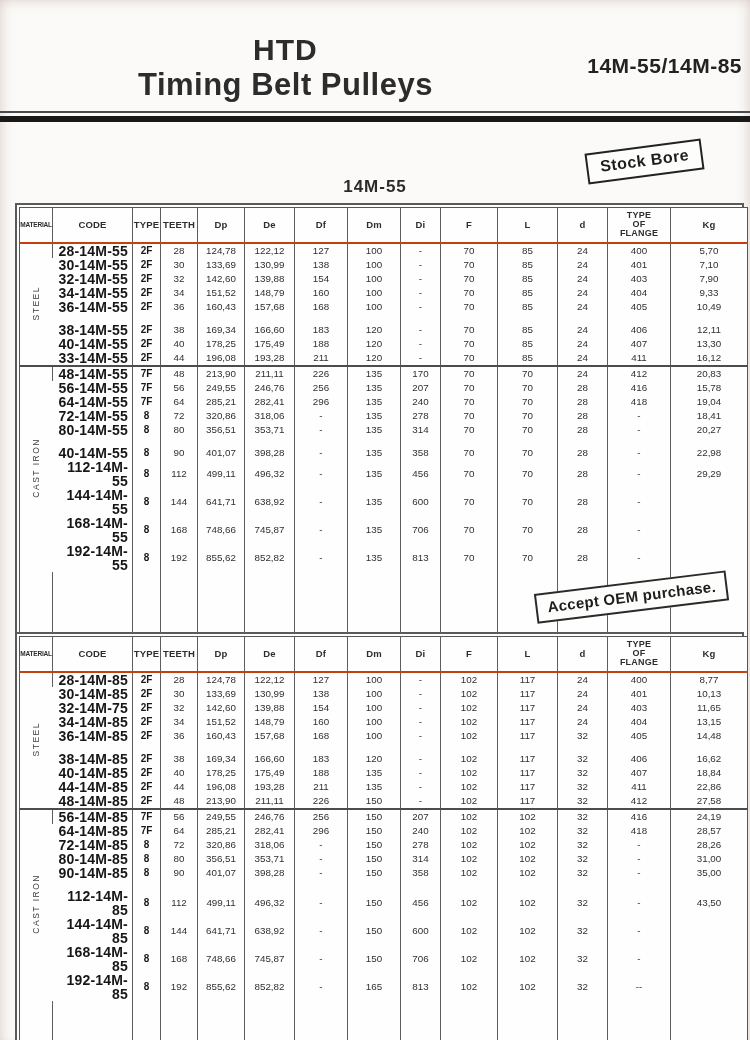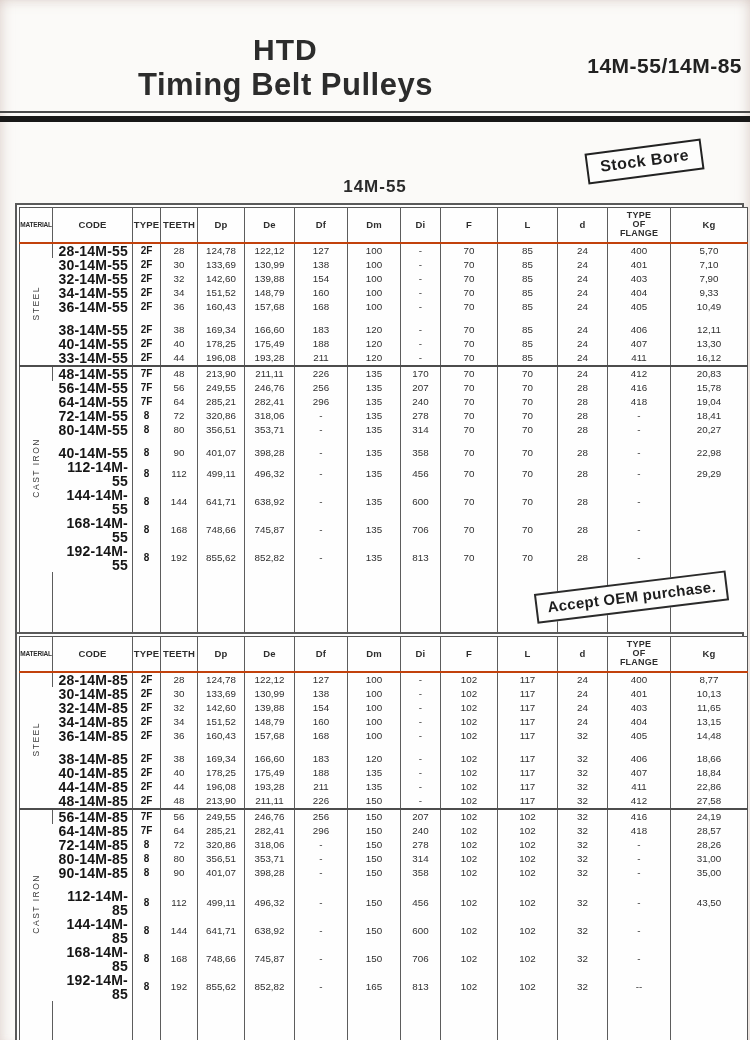--- a/index.html
+++ b/index.html
@@ -531,21 +531,21 @@
             <td>138</td>
             <td>100</td>
             <td>-</td>
             <td>102</td>
             <td>117</td>
             <td>24</td>
             <td>401</td>
             <td>10,13</td>
           </tr>
           <tr>
-            <td class="code">32-14M-85</td>
+            <td class="code">32-14M-75</td>
             <td class="type">2F</td>
             <td>32</td>
             <td>142,60</td>
             <td>139,88</td>
             <td>154</td>
             <td>100</td>
             <td>-</td>
             <td>102</td>
             <td>117</td>
             <td>24</td>
@@ -603,21 +603,21 @@
             <td>38</td>
             <td>169,34</td>
             <td>166,60</td>
             <td>183</td>
             <td>120</td>
             <td>-</td>
             <td>102</td>
             <td>117</td>
             <td>32</td>
             <td>406</td>
-            <td>18,66</td>
+            <td>16,62</td>
           </tr>
           <tr>
             <td class="code">40-14M-85</td>
             <td class="type">2F</td>
             <td>40</td>
             <td>178,25</td>
             <td>175,49</td>
             <td>188</td>
             <td>135</td>
             <td>-</td>

